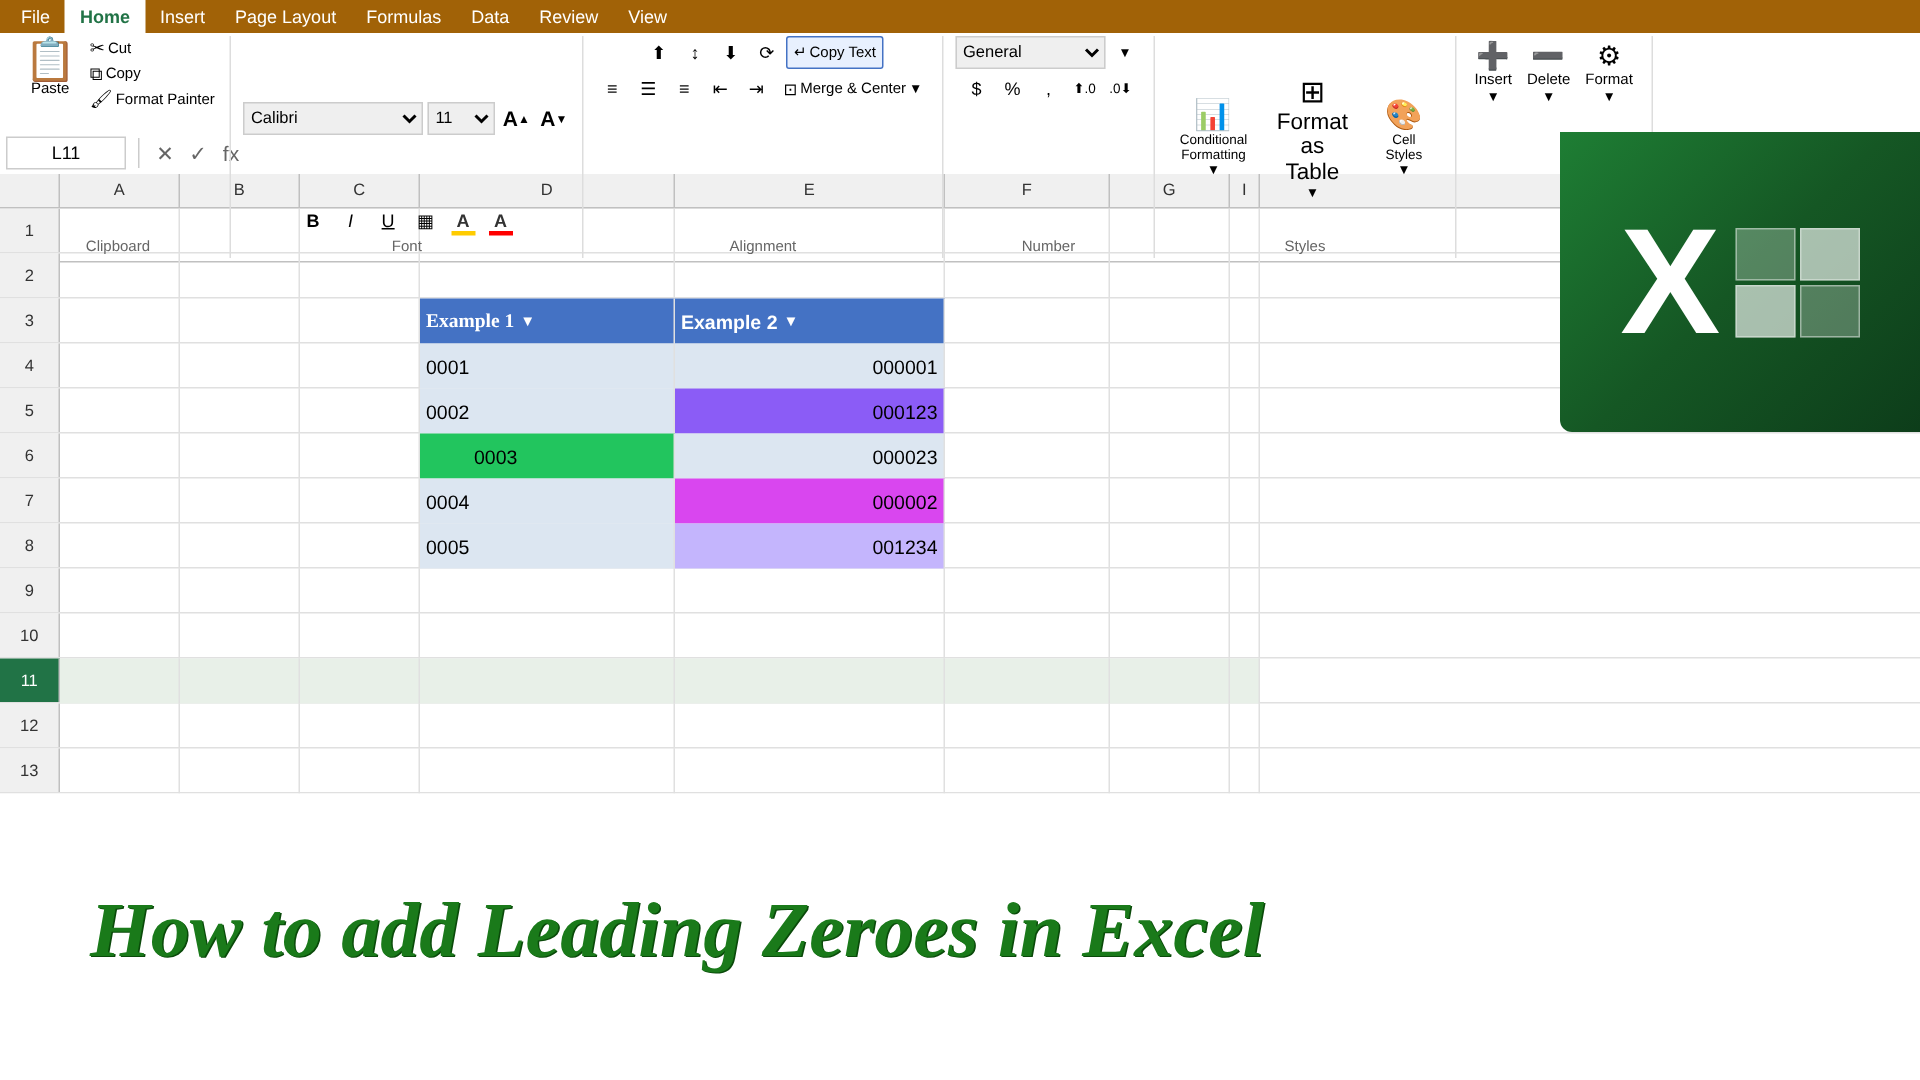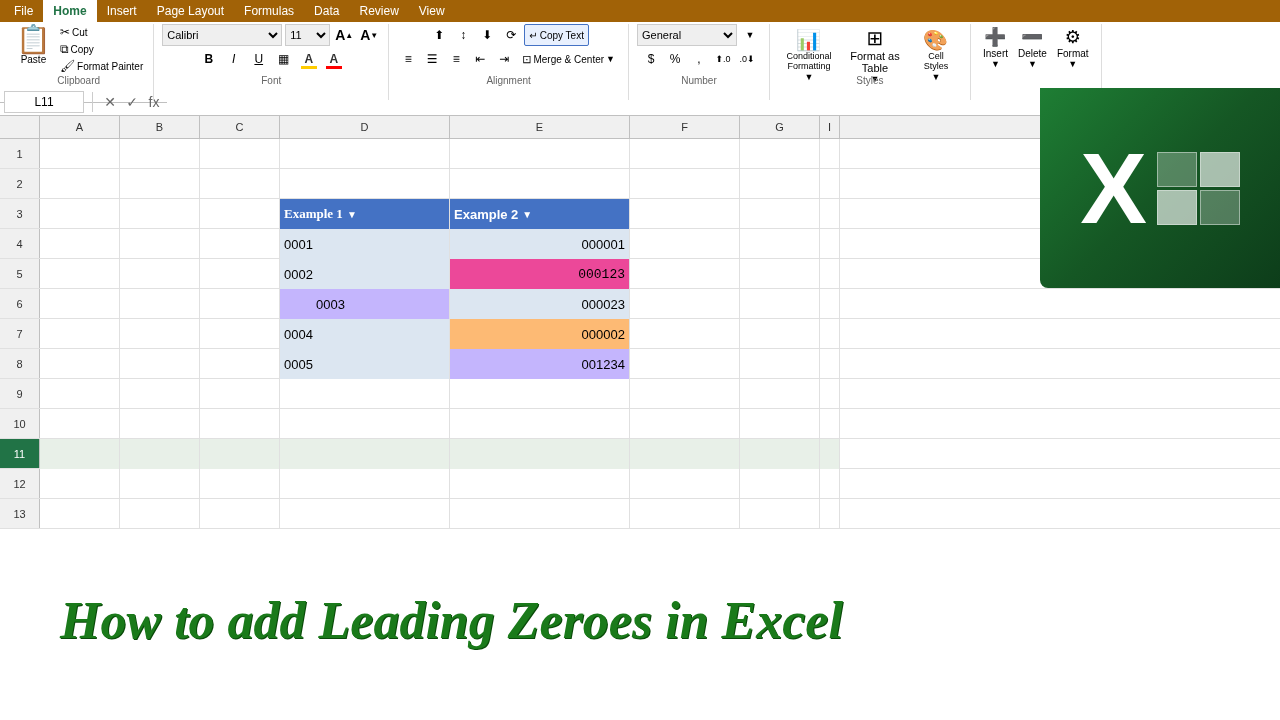--- a/index.html
+++ b/index.html
@@ -5,33 +5,33 @@
     * { margin: 0; padding: 0; box-sizing: border-box; }
     body { font-family: 'Segoe UI', Arial, sans-serif; background: #fff; width: 1280px; height: 720px; overflow: hidden; position: relative; }
 
     
     .ribbon { background: #a16207; height: 88px; display: flex; flex-direction: column; }
     .ribbon-tabs { display: flex; height: 28px; align-items: flex-end; padding-left: 4px; }
     .ribbon-tab { padding: 4px 10px; font-size: 12px; color: #fff; cursor: pointer; background: transparent; border: none; }
     .ribbon-tab.active { background: #fff; color: #217346; font-weight: bold; }
     .ribbon-content { background: #fff; flex: 1; border-bottom: 1px solid #c0c0c0; display: flex; align-items: stretch; padding: 2px 4px; gap: 0; }
     .ribbon-group { display: flex; flex-direction: column; align-items: center; border-right: 1px solid #ddd; padding: 0 8px; min-width: 60px; position: relative; }
-    .ribbon-group-label { font-size: 10px; color: #666; position: absolute; bottom: 14px; }
+    .ribbon-group-label { font-size: 10px; color: #666; position: absolute; bottom: 2px; }
     .ribbon-group-content { display: flex; align-items: center; gap: 3px; flex: 1; padding-bottom: 14px; }
     .clipboard-group .ribbon-group-content { flex-direction: row; align-items: flex-start; }
     .paste-btn { display: flex; flex-direction: column; align-items: center; justify-content: center; cursor: pointer; padding: 2px 4px; }
     .paste-btn .icon { font-size: 28px; line-height: 1; }
     .paste-btn .label { font-size: 10px; }
     .small-btns { display: flex; flex-direction: column; gap: 1px; }
     .small-btn { display: flex; align-items: center; gap: 2px; font-size: 10px; cursor: pointer; padding: 1px 2px; border-radius: 2px; white-space: nowrap; }
     .small-btn .icon { font-size: 12px; }
 
     
     .font-group .ribbon-group-content { flex-direction: column; gap: 2px; }
-    .font-row { display: flex; align-items: center; gap: 3px; }
+    .font-row { display: flex; align-items: center; gap: 3px; margin-top: 44px; }
     .font-select { width: 120px; height: 22px; font-size: 11px; border: 1px solid #ccc; }
     .size-select { width: 45px; height: 22px; font-size: 11px; border: 1px solid #ccc; }
     .icon-btn { width: 22px; height: 22px; display: inline-flex; align-items: center; justify-content: center; border: 1px solid transparent; cursor: pointer; font-size: 12px; border-radius: 2px; background: transparent; }
     .icon-btn.bold { font-weight: bold; }
     .icon-btn.italic { font-style: italic; }
     .icon-btn.underline { text-decoration: underline; }
 
     
     .align-group .ribbon-group-content { flex-direction: column; gap: 2px; }
     .align-row { display: flex; align-items: center; gap: 2px; }
@@ -240,21 +240,21 @@
 
     <div class="ribbon-group styles-group">
       <div class="ribbon-group-content">
         <div class="styles-large-btn">
           <span class="icon">📊</span>
           <span class="label" style="font-size:9px; text-align:center; white-space:normal; width:50px;">Conditional Formatting</span>
           <span style="font-size:9px;">▼</span>
         </div>
         <div class="styles-large-btn">
           <span class="icon">⊞</span>
-          <span class="label" style="font-size:11px; text-align:center; white-space:normal; width:50px;">Format as Table</span>
+          <span class="label" style="font-size:15px; text-align:center; white-space:normal; width:50px;">Format as Table</span>
           <span style="font-size:9px;">▼</span>
         </div>
         <div class="styles-large-btn">
           <span class="icon">🎨</span>
           <span class="label" style="font-size:9px; text-align:center; white-space:normal; width:40px;">Cell Styles</span>
           <span style="font-size:9px;">▼</span>
         </div>
       </div>
       <span class="ribbon-group-label">Styles</span>
     </div>
@@ -363,45 +363,45 @@
       <div class="cell cell-g"></div>
       <div class="cell cell-i"></div>
     </div>
 
     <div class="row row-5">
       <div class="row-header">5</div>
       <div class="cell cell-a"></div>
       <div class="cell cell-b"></div>
       <div class="cell cell-c"></div>
       <div class="cell cell-d" style="background:#dce6f1;">0002</div>
-      <div class="cell cell-e" style="background:#ec4899; justify-content:flex-end;font-family:Liberation Mono, monospace;">000123</div>
+      <div class="cell cell-e" style="background:#8b5cf6; justify-content:flex-end;">000123</div>
       <div class="cell cell-f"></div>
       <div class="cell cell-g"></div>
       <div class="cell cell-i"></div>
     </div>
 
     <div class="row row-6">
       <div class="row-header">6</div>
       <div class="cell cell-a"></div>
       <div class="cell cell-b"></div>
       <div class="cell cell-c"></div>
-      <div class="cell cell-d" style="background:#c4b5fd;padding-left:36px;">0003</div>
+      <div class="cell cell-d" style="background:#22c55e;padding-left:36px;">0003</div>
       <div class="cell cell-e" style="background:#dce6f1; justify-content:flex-end;">000023</div>
       <div class="cell cell-f"></div>
       <div class="cell cell-g"></div>
       <div class="cell cell-i"></div>
     </div>
 
     <div class="row row-7">
       <div class="row-header">7</div>
       <div class="cell cell-a"></div>
       <div class="cell cell-b"></div>
       <div class="cell cell-c"></div>
       <div class="cell cell-d" style="background:#dce6f1;">0004</div>
-      <div class="cell cell-e" style="background:#fdba74; justify-content:flex-end;">000002</div>
+      <div class="cell cell-e" style="background:#d946ef; justify-content:flex-end;">000002</div>
       <div class="cell cell-f"></div>
       <div class="cell cell-g"></div>
       <div class="cell cell-i"></div>
     </div>
 
     <div class="row row-8">
       <div class="row-header">8</div>
       <div class="cell cell-a"></div>
       <div class="cell cell-b"></div>
       <div class="cell cell-c"></div>

